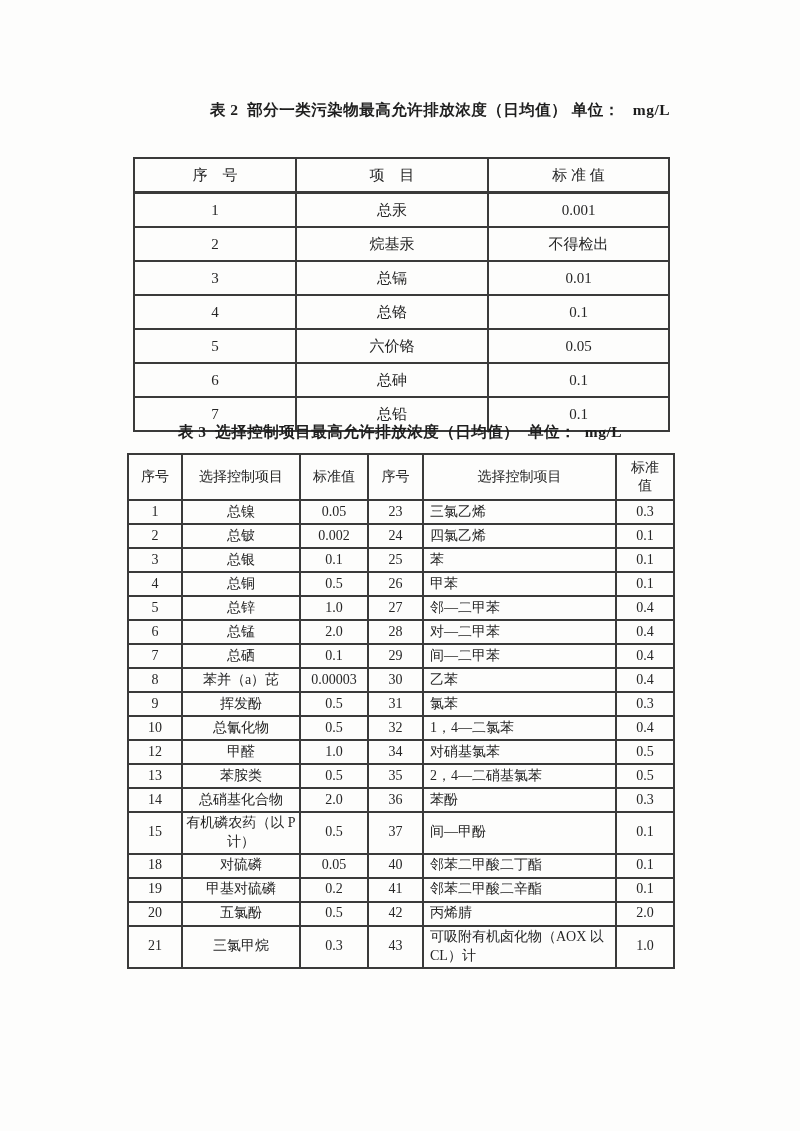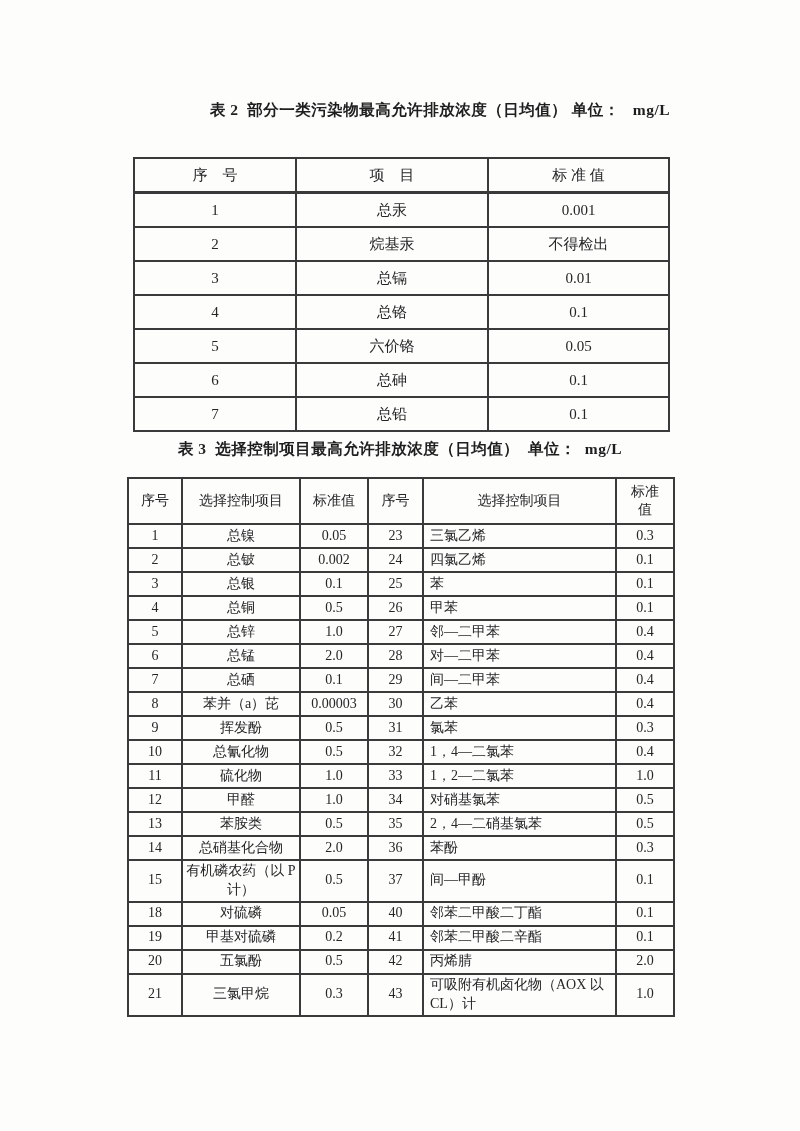--- a/index.html
+++ b/index.html
@@ -22,21 +22,21 @@
     left: 0;
     width: 800px;
     text-align: center;
     font-size: 15.5px;
     font-weight: bold;
     letter-spacing: 0.5px;
     color: #1e1e1e;
     white-space: pre;
   }
   #t2-title { top: 100px; padding-left: 40px; }
-  #t3-title { top: 439px; }
+  #t3-title { top: 422px; }
 
   table {
     position: absolute;
     border-collapse: collapse;
     table-layout: fixed;
     background: #fdfdfc;
   }
   th, td {
     border: 2px solid #3a3a3a;
     text-align: center;
@@ -52,21 +52,21 @@
     top: 157px;
     width: 535px;
     font-size: 15px;
   }
   #t2 th { height: 30px; border-bottom-width: 3px; }
   #t2 td { height: 30px; }
 
   
   #t3 {
     left: 127px;
-    top: 477px;
+    top: 453px;
     width: 546px;
     font-size: 14px;
   }
   #t3 th { height: 42px; border-bottom-width: 2px; line-height: 1.3; }
   #t3 td { height: 20px; line-height: 1.35; }
   #t3 td:nth-child(5) { text-align: left; padding-left: 6px; }
   #t3 th:last-child .hdr-wrap { display: inline-block; width: 2.2em; }
 </style>
 </head>
 <body>
@@ -223,28 +223,20 @@
         </tr>
         <tr>
           <td>10</td>
           <td>总氰化物</td>
           <td>0.5</td>
           <td>32</td>
           <td>1，4—二氯苯</td>
           <td>0.4</td>
         </tr>
         <tr>
-          <td>11</td>
-          <td>硫化物</td>
-          <td>1.0</td>
-          <td>33</td>
-          <td>1，2—二氯苯</td>
-          <td>1.0</td>
-        </tr>
-        <tr>
           <td>12</td>
           <td>甲醛</td>
           <td>1.0</td>
           <td>34</td>
           <td>对硝基氯苯</td>
           <td>0.5</td>
         </tr>
         <tr>
           <td>13</td>
           <td>苯胺类</td>

